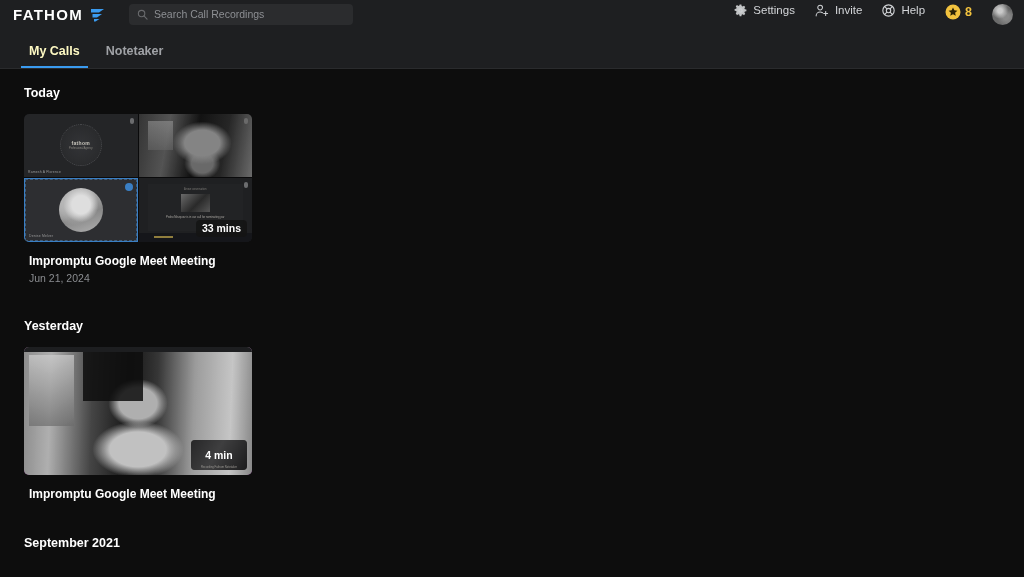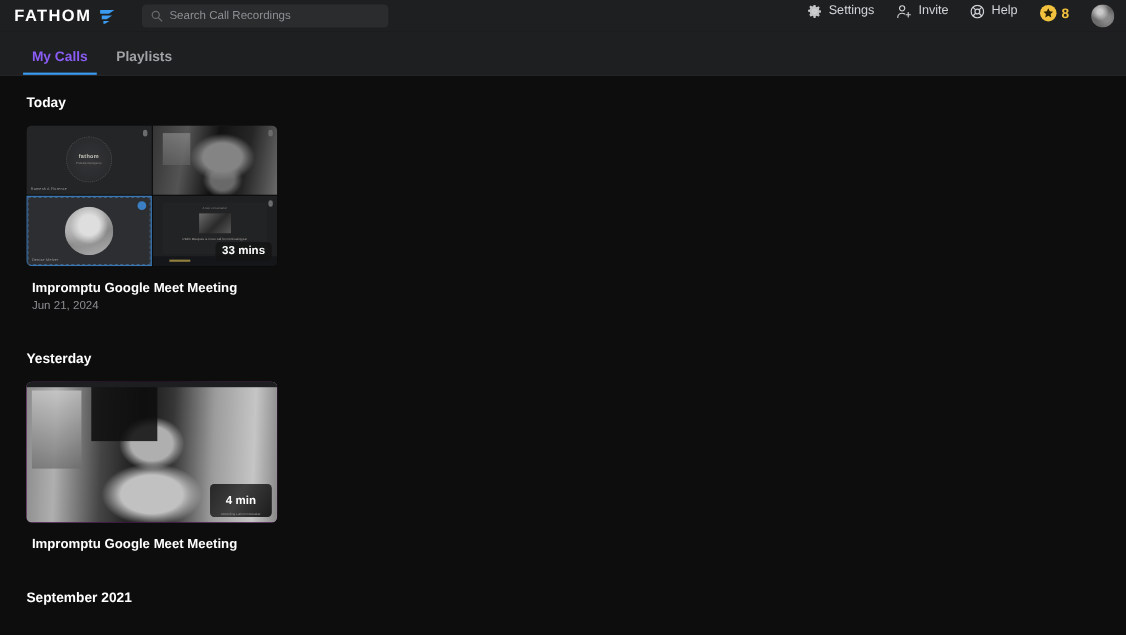--- a/index.html
+++ b/index.html
@@ -97,21 +97,21 @@
   }
   .tab {
     font-size: 12.5px;
     font-weight: bold;
     color: #a0a2a6;
     padding: 0 8px 9px;
     border-bottom: 2px solid transparent;
     cursor: pointer;
     line-height: 1;
   }
-  .tab.active { color: #8b5cf6; border-bottom-color: #3a9bf0; }
+  .tab.active { color: #fef9c3; border-bottom-color: #3a9bf0; }
 
   
   .main {
     height: calc(577px - 29px - 41px);
     background: #0d0d0d;
     padding: 18px 0 0 24px;
     overflow: hidden;
     position: relative;
   }
   .section { margin-bottom: 9px; }
@@ -328,21 +328,21 @@
       </svg>
       <span class="star-count">8</span>
     </div>
 
     <div class="avatar"></div>
   </div>
 </div>
 
 <div class="tabs">
   <div class="tab active">My Calls</div>
-  <div class="tab">Playlists</div>
+  <div class="tab">Notetaker</div>
 </div>
 
 <div class="main">
 
   <div class="section">
     <div class="section-title">Today</div>
 
     <div class="card">
       <div class="thumb">
         <div class="grid4">

